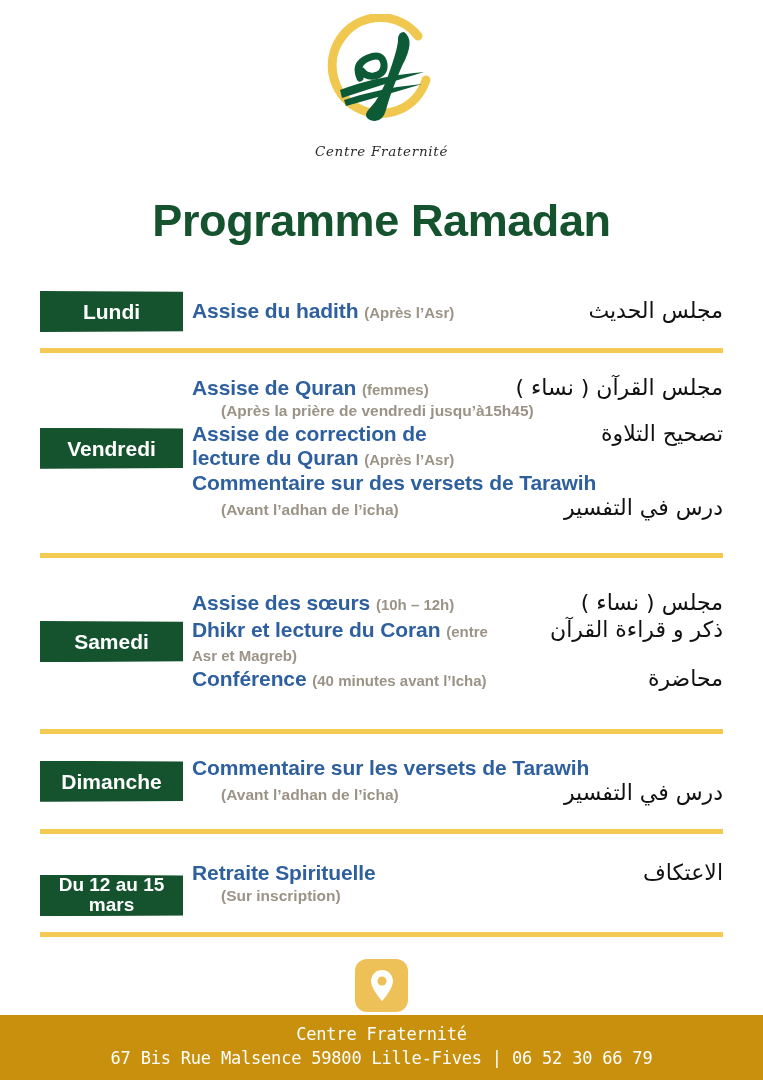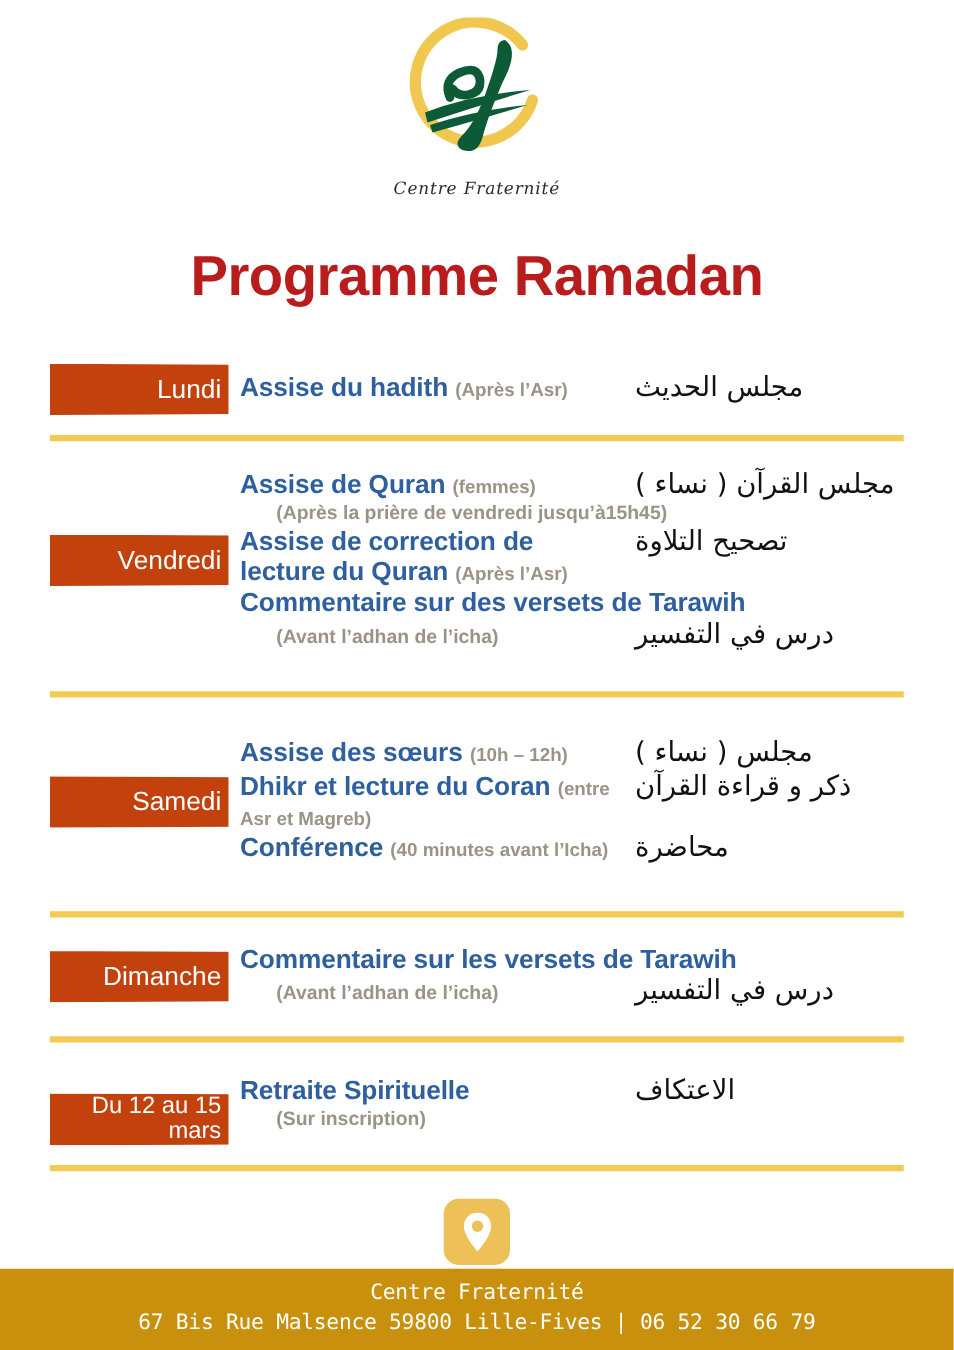--- a/index.html
+++ b/index.html
@@ -41,21 +41,21 @@
     letter-spacing: 0.7px;
     color: #2b2b2b;
     white-space: nowrap;
   }
 
   
   .page-title {
     text-align: center;
     font-size: 45px;
     font-weight: bold;
-    color: #b91c1c;
+    color: #14532d;
     letter-spacing: -0.4px;
     margin-top: 20px;
     line-height: 1;
   }
 
   
   .schedule {
     position: relative;
     margin-top: 48px;
     padding: 0 40px;
@@ -72,25 +72,25 @@
     position: relative;
     width: 683px;
   }
   .badge-cell {
     width: 152px;
     flex: 0 0 152px;
     display: flex;
     align-items: center;
   }
   .badge {
-    background: #c2410c;
+    background: #14532d;
     color: #ffffff;
-    font-weight: normal;
+    font-weight: bold;
     font-size: 21px;
-    text-align: right;
+    text-align: center;
     padding: 9px 6px;
     width: 131px;
     line-height: 1.1;
     clip-path: polygon(0 0, 100% 2%, 100% 98%, 0 100%);
     box-shadow: 1px 1px 0 rgba(0,0,0,0.12);
   }
   .badge.small {
     font-size: 19px;
     padding: 0 6px;
     margin-top: 25px;
@@ -132,21 +132,21 @@
     direction: rtl;
     white-space: nowrap;
     font-family: "DejaVu Sans", sans-serif;
     line-height: 1.2;
     text-align: right;
     flex: 0 0 auto;
   }
   .ar-col {
     width: 215px;
     flex: 0 0 215px;
-    text-align: left;
+    text-align: right;
   }
   .fr-col { flex: 1 1 auto; }
 
   .gap-sm { height: 16px; }
   .gap-md { height: 26px; }
   .gap-lg { height: 30px; }
 
   
   .contact {
     margin-top: 22px;

